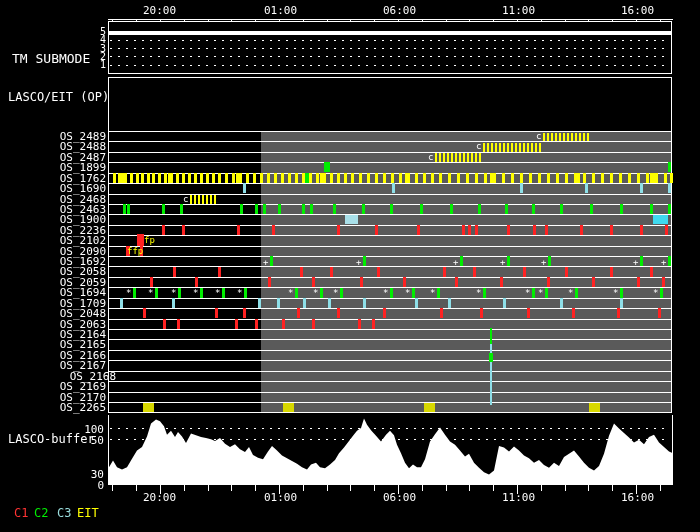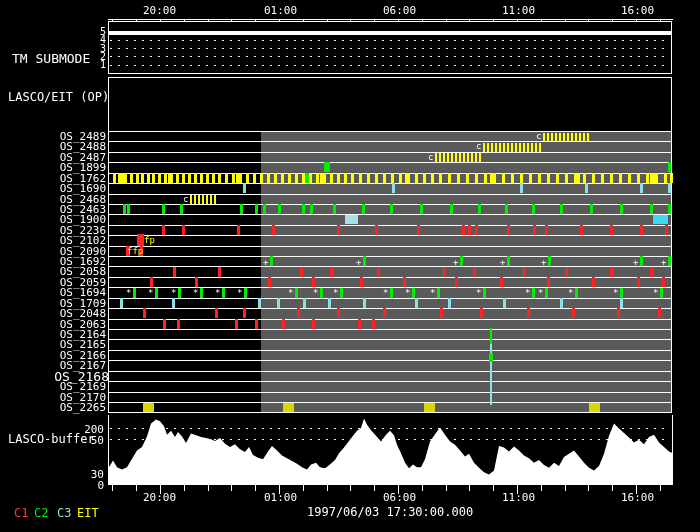--- a/index.html
+++ b/index.html
@@ -14,21 +14,20 @@
   svg{display:block;}
 </style>
 </head>
 <body>
 
 <div class="screen">
 
   <div class="lbl" style="left:12px;top:51px;font-size:13px;">TM SUBMODE</div>
   <div class="lbl" style="left:8px;top:90px;font-size:12px;">LASCO/EIT (OP)</div>
   <div class="lbl" style="left:8px;top:432px;font-size:12px;">LASCO-buffer</div>
-  <div class="lbl" style="left:307px;top:505px;font-size:12px;">1997/06/03 17:30:00.000</div>
 
   <div id="gen" class="abs" style="left:0;top:0;width:700px;height:532px;">
       <div style="position: absolute; left: 261px; top: 131px; width: 411px; height: 282px; background: rgb(90, 90, 90);"></div>
       <div style="position: absolute; left: 108px; top: 19px; width: 565px; height: 1px; background: rgb(255, 255, 255);"></div>
       <div style="position: absolute; left: 112px; top: 20px; width: 1px; height: 6px; background: rgb(255, 255, 255);"></div>
       <div style="position: absolute; left: 136px; top: 20px; width: 1px; height: 6px; background: rgb(255, 255, 255);"></div>
       <div style="position: absolute; left: 160px; top: 20px; width: 1px; height: 9px; background: rgb(255, 255, 255);"></div>
       <div style="position: absolute; left: 184px; top: 20px; width: 1px; height: 6px; background: rgb(255, 255, 255);"></div>
       <div style="position: absolute; left: 208px; top: 20px; width: 1px; height: 6px; background: rgb(255, 255, 255);"></div>
       <div style="position: absolute; left: 231px; top: 20px; width: 1px; height: 6px; background: rgb(255, 255, 255);"></div>
@@ -389,40 +388,40 @@
       <div style="position: absolute; left: 372px; top: 318.77px; width: 3px; height: 10px; background: rgb(255, 34, 34);"></div>
       <div style="position: absolute; left: 108px; top: 328.98px; width: 564px; height: 1px; background: rgb(255, 255, 255);"></div>
       <div style="position: absolute; left: 0px; top: 329.98px; width: 106px; text-align: right; font-size: 11px; line-height: 10px; color: rgb(255, 255, 255);">OS_2164</div>
       <div style="position: absolute; left: 108px; top: 339.4px; width: 564px; height: 1px; background: rgb(255, 255, 255);"></div>
       <div style="position: absolute; left: 0px; top: 340.4px; width: 106px; text-align: right; font-size: 11px; line-height: 10px; color: rgb(255, 255, 255);">OS_2165</div>
       <div style="position: absolute; left: 108px; top: 349.82px; width: 564px; height: 1px; background: rgb(255, 255, 255);"></div>
       <div style="position: absolute; left: 0px; top: 350.82px; width: 106px; text-align: right; font-size: 11px; line-height: 10px; color: rgb(255, 255, 255);">OS_2166</div>
       <div style="position: absolute; left: 108px; top: 360.24px; width: 564px; height: 1px; background: rgb(255, 255, 255);"></div>
       <div style="position: absolute; left: 0px; top: 361.24px; width: 106px; text-align: right; font-size: 11px; line-height: 10px; color: rgb(255, 255, 255);">OS_2167</div>
       <div style="position: absolute; left: 108px; top: 370.66px; width: 564px; height: 1px; background: rgb(255, 255, 255);"></div>
-      <div style="position: absolute; left: 3px; top: 371.66px; width: 106px; text-align: right; font-size: 13px; line-height: 10px; color: rgb(255, 255, 255);">OS_2168</div>
+      <div style="position: absolute; left: 10px; top: 371.66px; width: 106px; text-align: right; font-size: 11px; line-height: 10px; color: rgb(255, 255, 255);">OS_2168</div>
       <div style="position: absolute; left: 108px; top: 381.08px; width: 564px; height: 1px; background: rgb(255, 255, 255);"></div>
       <div style="position: absolute; left: 0px; top: 382.08px; width: 106px; text-align: right; font-size: 11px; line-height: 10px; color: rgb(255, 255, 255);">OS_2169</div>
       <div style="position: absolute; left: 108px; top: 391.5px; width: 564px; height: 1px; background: rgb(255, 255, 255);"></div>
       <div style="position: absolute; left: 0px; top: 392.5px; width: 106px; text-align: right; font-size: 11px; line-height: 10px; color: rgb(255, 255, 255);">OS_2170</div>
       <div style="position: absolute; left: 108px; top: 401.92px; width: 564px; height: 1px; background: rgb(255, 255, 255);"></div>
       <div style="position: absolute; left: 0px; top: 402.92px; width: 106px; text-align: right; font-size: 11px; line-height: 10px; color: rgb(255, 255, 255);">OS_2265</div>
       <div style="position: absolute; left: 143px; top: 402.92px; width: 11px; height: 9px; background: rgb(216, 216, 0);"></div>
       <div style="position: absolute; left: 283px; top: 402.92px; width: 11px; height: 9px; background: rgb(216, 216, 0);"></div>
       <div style="position: absolute; left: 424px; top: 402.92px; width: 11px; height: 9px; background: rgb(216, 216, 0);"></div>
       <div style="position: absolute; left: 589px; top: 402.92px; width: 11px; height: 9px; background: rgb(216, 216, 0);"></div>
       <div style="position: absolute; left: 490px; top: 328px; width: 2px; height: 16px; background: rgb(0, 238, 0);"></div>
       <div style="position: absolute; left: 490px; top: 344px; width: 2px; height: 9px; background: rgb(142, 223, 232);"></div>
       <div style="position: absolute; left: 489px; top: 353px; width: 4px; height: 9px; background: rgb(0, 238, 0);"></div>
       <div style="position: absolute; left: 490px; top: 362px; width: 2px; height: 43px; background: rgb(142, 223, 232);"></div>
       <div style="position: absolute; left: 108px; top: 415px; width: 1px; height: 69px; background: rgb(255, 255, 255);"></div>
       <div style="position: absolute; left: 672px; top: 415px; width: 1px; height: 69px; background: rgb(255, 255, 255);"></div>
       <div class="dotline" style="position: absolute; left: 110px; top: 428px; width: 560px; height: 1px;"></div>
       <div class="dotline" style="position: absolute; left: 110px; top: 439.2px; width: 560px; height: 1px;"></div>
-      <div style="position: absolute; left: 76px; top: 423px; width: 28px; text-align: right; font-size: 11px; color: rgb(255, 255, 255);">200</div>
+      <div style="position: absolute; left: 76px; top: 423px; width: 28px; text-align: right; font-size: 11px; color: rgb(255, 255, 255);">100</div>
       <div style="position: absolute; left: 76px; top: 434.2px; width: 28px; text-align: right; font-size: 11px; color: rgb(255, 255, 255);">50</div>
       <div style="position: absolute; left: 76px; top: 467.8px; width: 28px; text-align: right; font-size: 11px; color: rgb(255, 255, 255);">30</div>
       <div style="position: absolute; left: 76px; top: 479px; width: 28px; text-align: right; font-size: 11px; color: rgb(255, 255, 255);">0</div>
       <svg width="564" height="67" style="position: absolute; left: 109px; top: 417px;">
         <polygon points="0,67 0,50.2 4,43.48 8,50.2 13,52.44 18,50.2 23,41.8 28,33.4 33,30.04 38,19.4 42,6.519999999999996 47,2.5999999999999943 51,4.279999999999994 55,9.319999999999993 58,17.72 62,13.799999999999997 66,19.959999999999994 69,14.919999999999995 73,19.4 77,26.119999999999997 82,16.599999999999994 87,18.279999999999994 92,19.959999999999994 97,21.08 102,22.199999999999996 106,23.879999999999995 111,21.08 116,26.679999999999993 121,30.04 126,27.239999999999995 131,32.279999999999994 136,35.08 140,30.04 144,37.879999999999995 149,40.67999999999999 154,42.36 159,34.519999999999996 163,28.919999999999995 168,33.4 173,38.44 178,41.239999999999995 183,44.04 188,46.839999999999996 193,50.2 198,52.44 202,47.4 207,45.72 211,50.2 216,51.32 221,47.4 226,42.92 230,36.199999999999996 235,30.599999999999994 240,23.879999999999995 244,18.839999999999996 248,13.799999999999997 252,10.999999999999993 255,1.4799999999999898 258,7.6399999999999935 262,13.239999999999995 267,18.839999999999996 272,24.439999999999998 277,17.72 281,13.799999999999997 285,18.279999999999994 288,27.799999999999997 292,36.199999999999996 296,45.72 300,51.32 304,47.4 308,50.2 312,50.2 316,42.36 321,24.439999999999998 326,17.159999999999997 331,10.439999999999998 336,17.72 341,24.439999999999998 346,27.799999999999997 351,33.4 356,39.56 360,36.76 365,45.72 370,50.76 375,55.239999999999995 380,57.48 385,53.56 390,28.919999999999995 395,30.599999999999994 400,34.519999999999996 405,29.479999999999997 410,33.4 415,38.44 420,41.239999999999995 425,45.72 430,42.92 435,47.959999999999994 440,50.76 445,45.72 450,49.08 455,40.12 460,36.76 465,33.4 470,39.56 475,45.72 480,50.76 485,53.56 490,49.08 495,36.76 500,18.839999999999996 505,6.519999999999996 510,11.559999999999995 515,16.039999999999992 520,20.519999999999996 525,25.559999999999995 530,22.759999999999998 535,27.239999999999995 540,19.959999999999994 545,17.72 550,25.559999999999995 555,30.04 560,34.519999999999996 564,36.199999999999996 564,67" fill="#fff"></polygon>
       </svg>
       <div style="position: absolute; left: 14px; top: 506px; font-size: 12px; color: rgb(255, 51, 51);">C1</div>
       <div style="position: absolute; left: 34px; top: 506px; font-size: 12px; color: rgb(0, 238, 0);">C2</div>
       <div style="position: absolute; left: 57px; top: 506px; font-size: 12px; color: rgb(154, 221, 221);">C3</div>
       <div style="position: absolute; left: 77px; top: 506px; font-size: 12px; color: rgb(255, 255, 0);">EIT</div>

